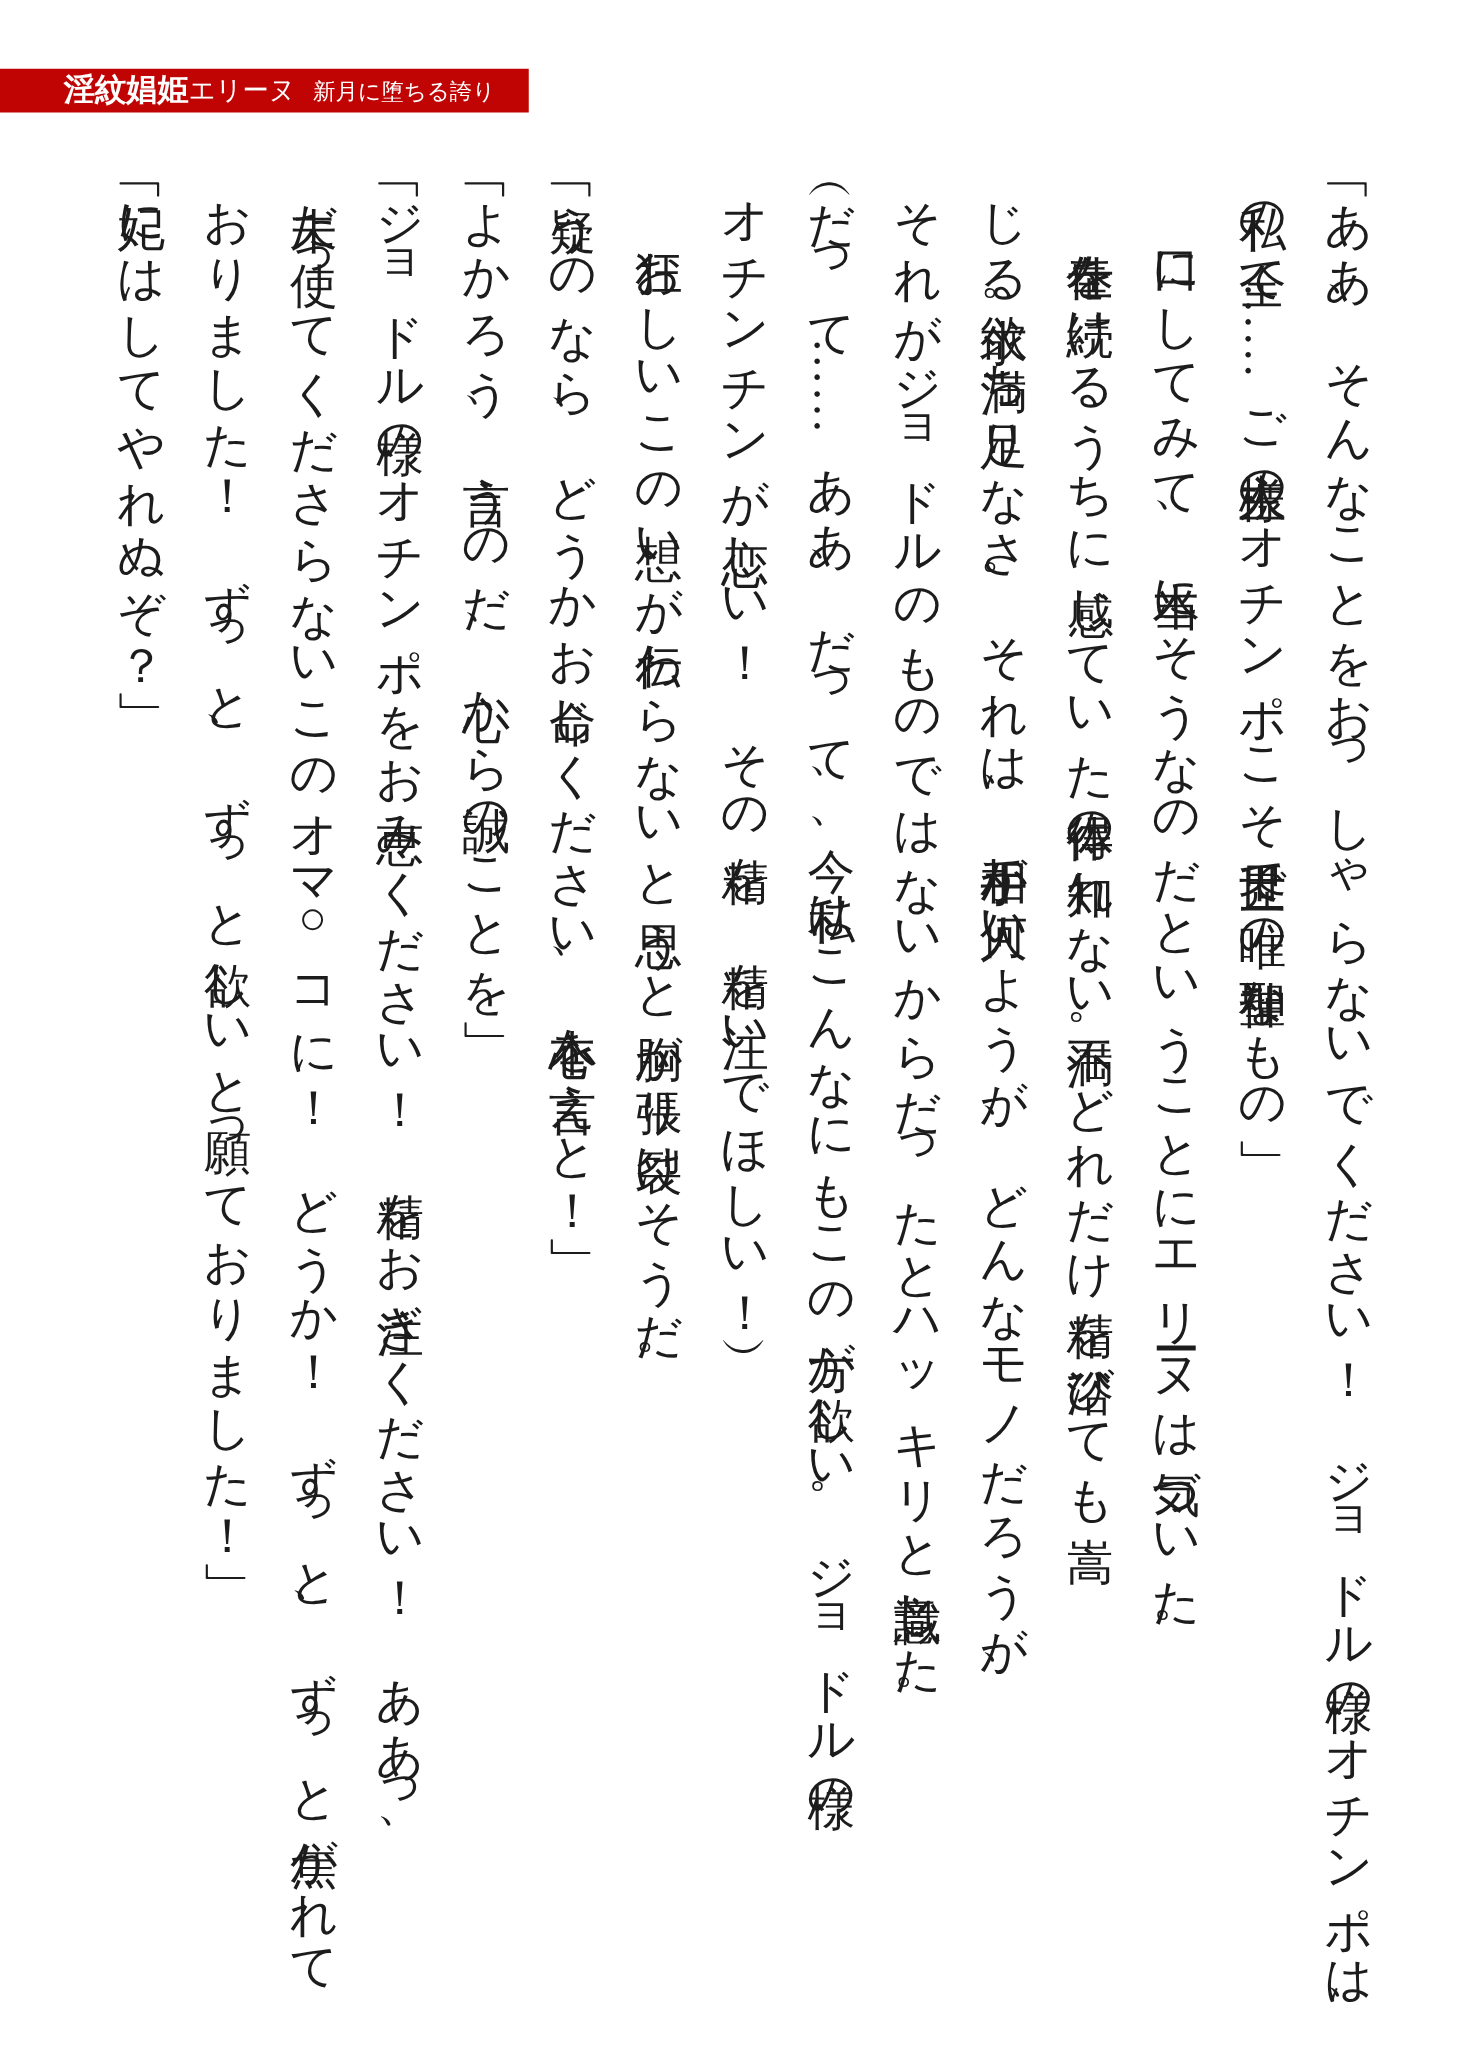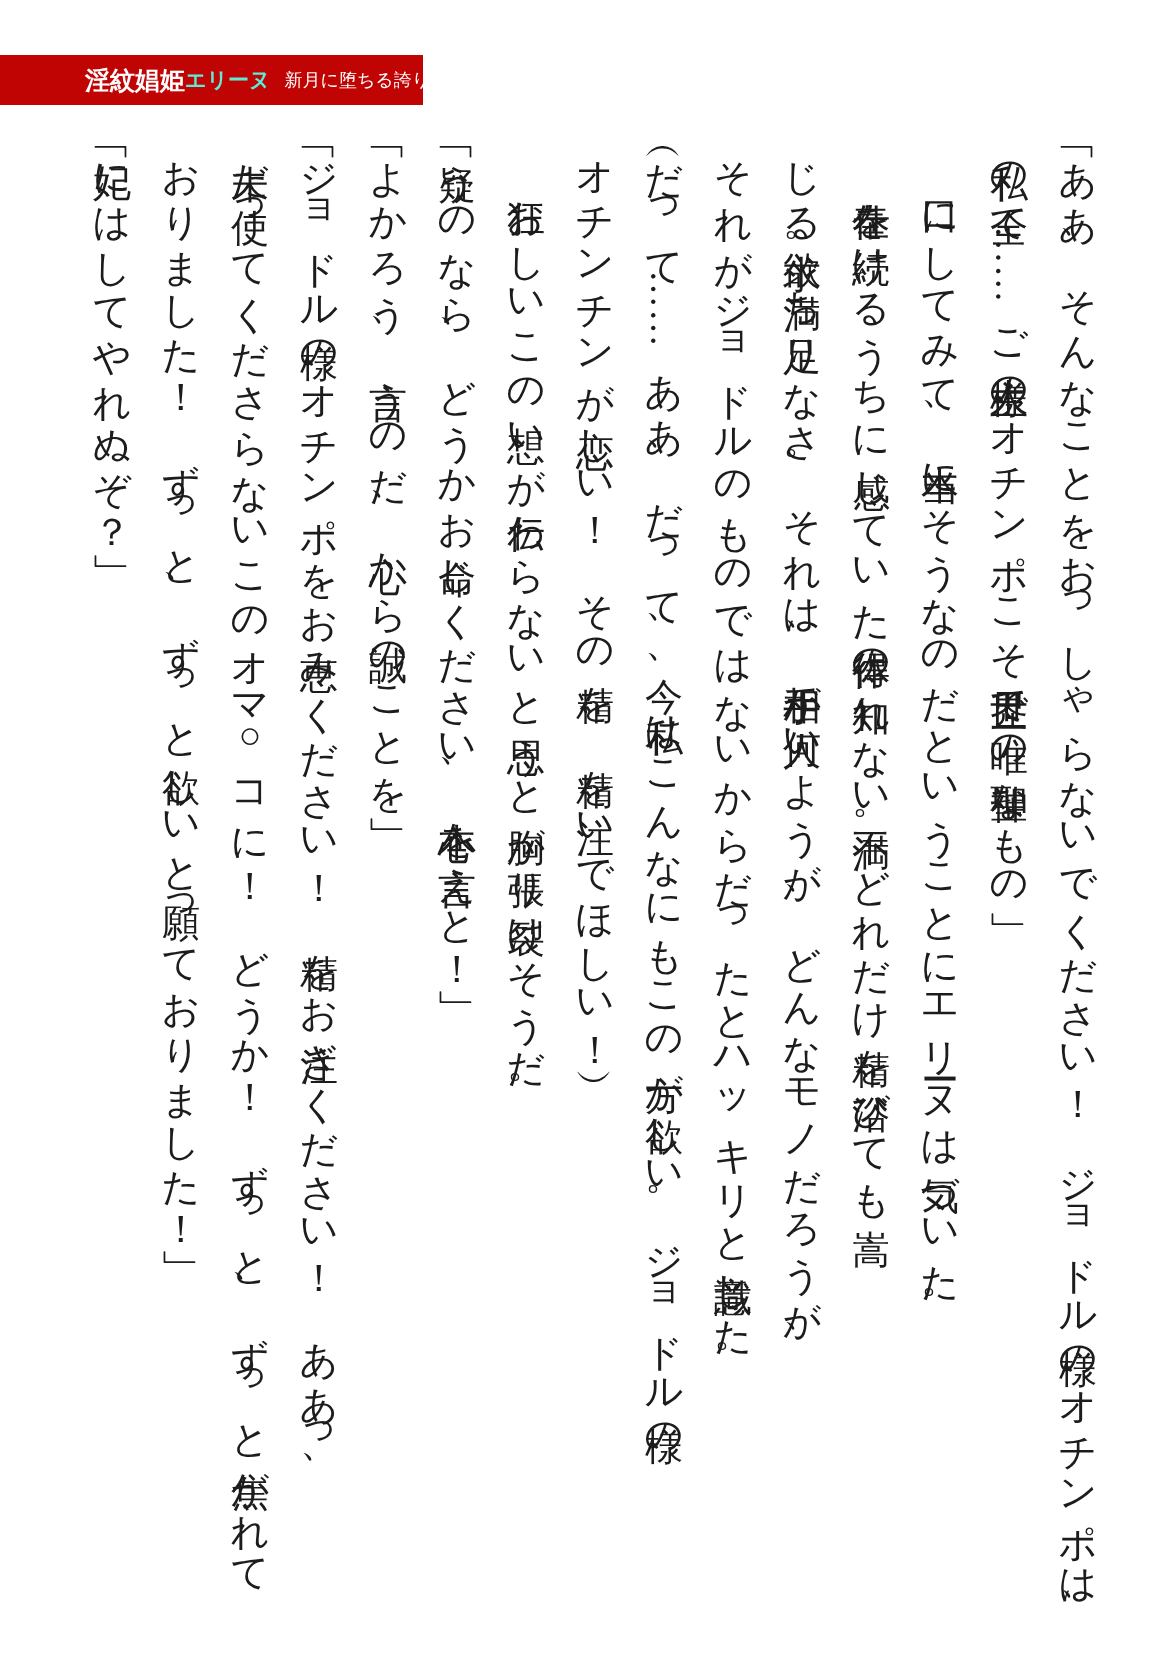--- a/index.html
+++ b/index.html
@@ -9,39 +9,39 @@
     height: 1654px;
     background: #ffffff;
     overflow: hidden;
     font-family: "Liberation Serif", "DejaVu Serif", serif;
   }
   .header-bar {
     position: absolute;
     left: 0;
     top: 55px;
     width: 423px;
-    height: 50px;
+    height: 35px;
     background: #c00404;
     display: flex;
     align-items: center;
     box-sizing: border-box;
-    padding-left: 85px;
+    padding-left: 51px;
     white-space: nowrap;
   }
   .title-main {
     color: #ffffff;
     font-size: 25px;
     font-weight: bold;
     letter-spacing: 0px;
     line-height: 1;
   }
   .title-kana {
-    color: #5eead4;
+    color: #ffffff;
     font-size: 21px;
-    font-weight: bold;
+    font-weight: normal;
     line-height: 1;
   }
   .title-sub {
     color: #ffffff;
     font-size: 18px;
     font-weight: normal;
     margin-left: 14px;
     line-height: 1;
   }
   .text-body {

